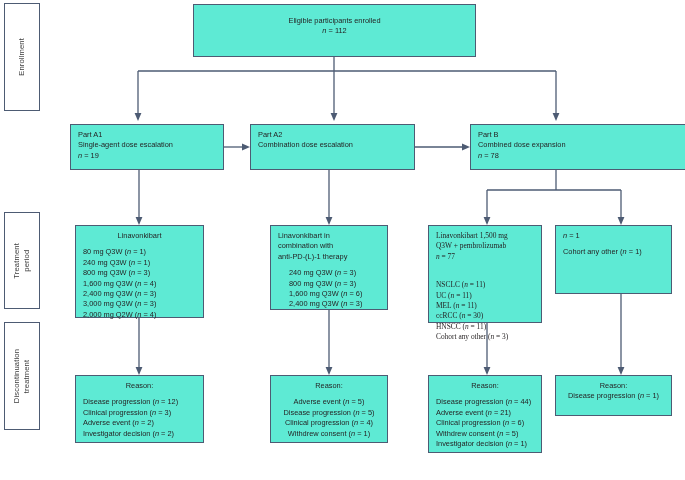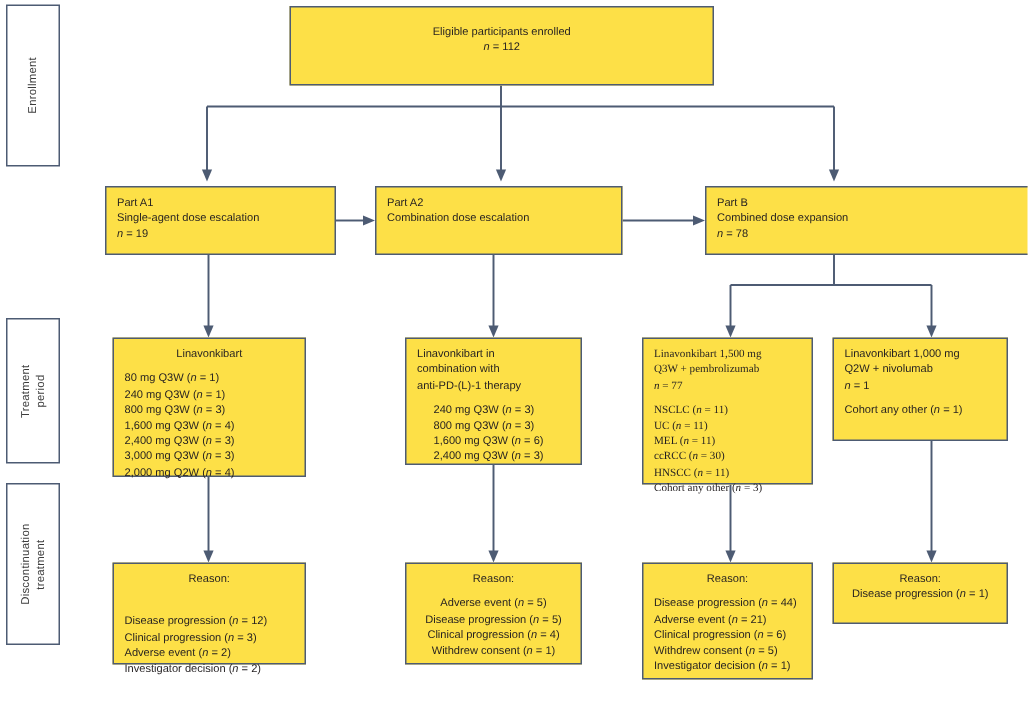--- a/index.html
+++ b/index.html
@@ -18,21 +18,21 @@
   #canvas {
     position: absolute;
     left: 0; top: 0;
     width: 685px;
     height: 480px;
   }
   .box {
     position: absolute;
     box-sizing: border-box;
     border: 1.3px solid #4d5b73;
-    background: #fde047;
+    background: #5eead4;
     font-size: 7.4px;
     line-height: 10.4px;
     color: #231f20;
     padding: 5px 7px;
   }
   .stage {
     position: absolute;
     box-sizing: border-box;
     border: 1.3px solid #4d5b73;
     background: #ffffff;
@@ -161,35 +161,33 @@
 anti-PD-(L)-1 therapy</div>
     <div class="spacer"></div>
     <div class="lst" style="white-space: normal; margin-left: 11px;">240 mg Q3W (<em>n</em> = 3)<br>800 mg Q3W (<em>n</em> = 3)<br>1,600 mg Q3W (<em>n</em> = 6)<br>2,400 mg Q3W (<em>n</em> = 3)</div>
   </div>
 
   <div class="box" style="left:428px; top:225px; width:114px; height:98px;font-family:Liberation Serif, serif;">
     <div class="lst">Linavonkibart 1,500 mg
 Q3W + pembrolizumab</div>
     <div><em>n</em> = 77</div>
     <div class="spacer"></div>
-    <div class="lst" style="white-space: normal;">NSCLC (<em>n</em> = 11)<br>UC (<em>n</em> = 11)<br>MEL (<em>n</em> = 11)<br>ccRCC (<em>n</em> = 30)<br>HNSCC (<em>n</em> = 11)<br>Cohort any other (<em>n</em> = 3)</div>
+    <div class="lst" style="white-space: normal; margin-top: 12px;">NSCLC (<em>n</em> = 11)<br>UC (<em>n</em> = 11)<br>MEL (<em>n</em> = 11)<br>ccRCC (<em>n</em> = 30)<br>HNSCC (<em>n</em> = 11)<br>Cohort any other (<em>n</em> = 3)</div>
   </div>
 
   <div class="box" style="left:555px; top:225px; width:117px; height:69px;">
-    <div class="lst">Linavonkibart 1,000 mg
-Q2W + nivolumab</div>
     <div><em>n</em> = 1</div>
     <div class="spacer"></div>
     <div class="lst" style="white-space: normal;">Cohort any other (<em>n</em> = 1)</div>
   </div>
 
   <div class="box" style="left:75px; top:375px; width:129px; height:68px;">
     <div class="hdr">Reason:</div>
     <div class="spacer"></div>
-    <div class="lst" style="white-space: normal; margin-top: 12px;">Disease progression (<em>n</em> = 12)<br>Clinical progression (<em>n</em> = 3)<br>Adverse event (<em>n</em> = 2)<br>Investigator decision (<em>n</em> = 2)</div>
+    <div class="lst" style="white-space: normal;">Disease progression (<em>n</em> = 12)<br>Clinical progression (<em>n</em> = 3)<br>Adverse event (<em>n</em> = 2)<br>Investigator decision (<em>n</em> = 2)</div>
   </div>
 
   <div class="box" style="left:270px; top:375px; width:118px; height:68px;">
     <div class="hdr">Reason:</div>
     <div class="spacer"></div>
     <div class="lst-c" style="white-space: normal;">Adverse event (<em>n</em> = 5)<br>Disease progression (<em>n</em> = 5)<br>Clinical progression (<em>n</em> = 4)<br>Withdrew consent (<em>n</em> = 1)</div>
   </div>
 
   <div class="box" style="left:428px; top:375px; width:114px; height:78px;">
     <div class="hdr">Reason:</div>

